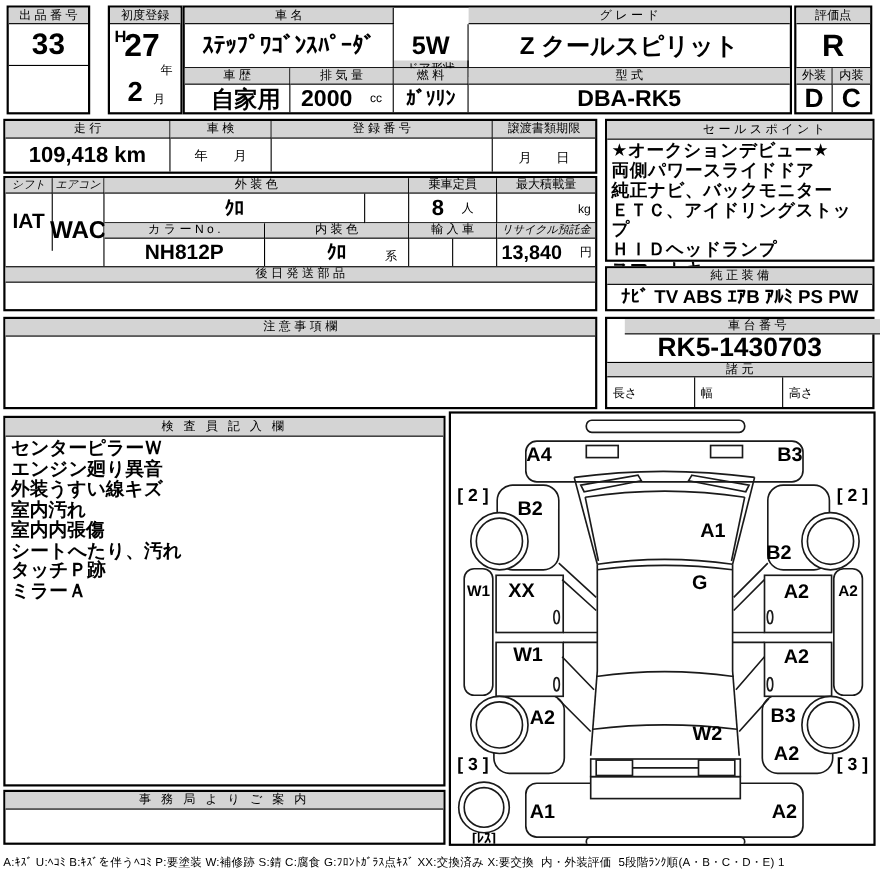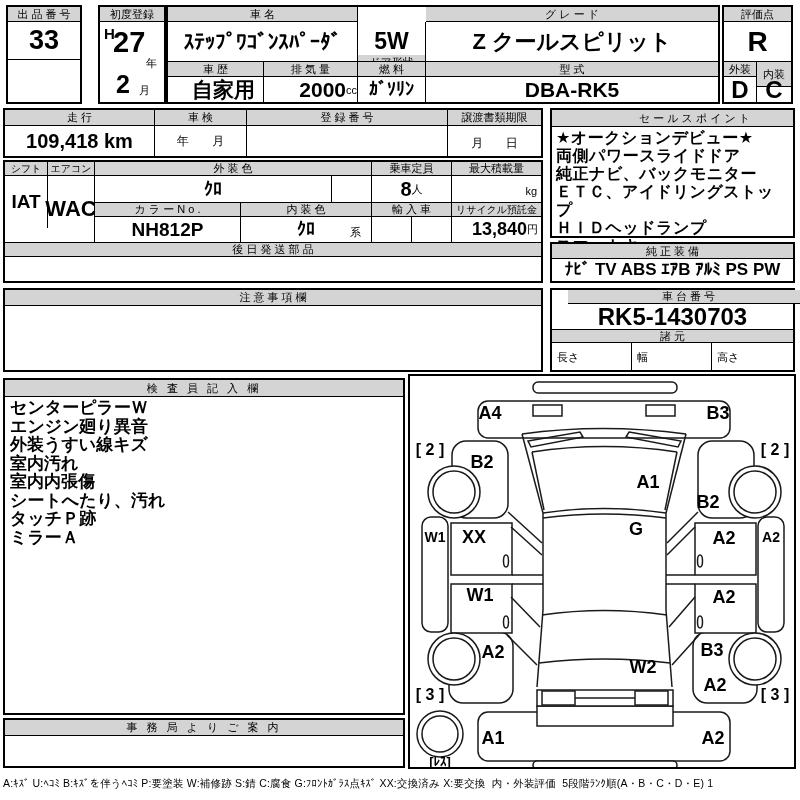--- a/index.html
+++ b/index.html
@@ -7,25 +7,25 @@
     font-family:"Liberation Sans","DejaVu Sans",sans-serif;color:#000;overflow:hidden;}
   .abs{position:absolute;box-sizing:border-box;}
   .box{position:absolute;box-sizing:border-box;border:2px solid #000;background:#fff;}
   .cell{position:absolute;box-sizing:border-box;}
   .gray{background:#d4d4d4;}
   .bR{border-right:1px solid #000;}
   .bB{border-bottom:1px solid #000;}
   .bT{border-top:1px solid #000;}
   .ctr{display:flex;align-items:center;justify-content:center;}
   .hdr{font-size:11px;line-height:1;display:flex;align-items:center;justify-content:center;}
-  .hdr10{font-size:10px;}
+  .hdr10{font-size:10px;font-style:italic;}
   .bold{font-weight:bold;}
   .pre{white-space:pre;}
   .spread{display:flex;align-items:center;justify-content:space-around;font-size:12px;}
-  .unit{font-size:11px;font-weight:normal;margin-left:0;}
+  .unit{font-size:11px;font-weight:normal;margin-left:16px;}
   .salesline{font-size:16px;font-weight:bold;line-height:18px;padding:0 4px;letter-spacing:0.5px;}
   .inspline{font-size:17px;font-weight:bold;line-height:18.5px;}
   svg text{font-family:"Liberation Sans","DejaVu Sans",sans-serif;}
 </style>
 </head>
 <body>
 
 <div id="sheet">
 
   <div class="box" style="left:6px;top:5px;width:76px;height:99px;">
@@ -48,33 +48,33 @@
     <div class="cell gray bB bR hdr" style="left:190px;top:0;width:68px;height:15px;margin-top:48px;">ドア形状</div>
     <div class="cell gray bB hdr" style="left:258px;top:0;width:292px;height:15px;">グ レ ー ド</div>
     <div class="cell bB bR ctr bold" style="left:0;top:15px;width:190px;height:40px;font-size:21px;">ｽﾃｯﾌﾟﾜｺﾞﾝｽﾊﾟｰﾀﾞ</div>
     <div class="cell bB bR ctr bold" style="left:190px;top:15px;width:68px;height:40px;font-size:23px;">5W</div>
     <div class="cell bB ctr bold" style="left:258px;top:15px;width:292px;height:40px;font-size:22px;">Z クールスピリット</div>
     <div class="cell gray bB bR hdr" style="left:0;top:55px;width:96px;height:15px;">車 歴</div>
     <div class="cell gray bB bR hdr" style="left:96px;top:55px;width:94px;height:15px;">排 気 量</div>
     <div class="cell gray bB bR hdr" style="left:190px;top:55px;width:68px;height:15px;">燃 料</div>
     <div class="cell gray bB hdr" style="left:258px;top:55px;width:292px;height:15px;">型 式</div>
     <div class="cell bR ctr bold" style="left:0;top:70px;width:96px;height:25px;font-size:21px;padding-left:16px;">自家用</div>
-    <div class="cell bR ctr" style="left:96px;top:70px;width:94px;height:25px;justify-content:flex-end;">
+    <div class="cell bR ctr" style="left:96px;top:70px;width:94px;height:25px;">
       <span class="bold" style="font-size:21px;">2000</span>
       <span class="unit">cc</span>
     </div>
     <div class="cell bR ctr bold" style="left:190px;top:70px;width:68px;height:25px;font-size:18px;">ｶﾞｿﾘﾝ</div>
     <div class="cell ctr bold" style="left:258px;top:70px;width:292px;height:25px;font-size:21px;">DBA-RK5</div>
   </div>
 
   <div class="box" style="left:722px;top:5px;width:71px;height:99px;">
     <div class="cell gray bB hdr" style="left:0;top:0;width:100%;height:15px;">評価点</div>
     <div class="cell bB ctr bold" style="left:0;top:15px;width:100%;height:40px;font-size:28px;">R</div>
     <div class="cell gray bB bR hdr" style="left:0;top:55px;width:33px;height:15px;">外装</div>
-    <div class="cell gray bB hdr" style="left:33px;top:55px;width:34px;height:25px;">内装</div>
+    <div class="cell gray bB hdr" style="left:33px;top:55px;width:34px;height:15px;">内装</div>
     <div class="cell bR ctr bold" style="left:0;top:70px;width:33px;height:25px;font-size:24px;">D</div>
     <div class="cell ctr bold" style="left:33px;top:70px;width:34px;height:25px;font-size:24px;">C</div>
   </div>
 
   <div class="box" style="left:3px;top:108px;width:540px;height:50px;">
     <div class="cell gray bB bR hdr" style="left:0;top:0;width:150px;height:16px;">走 行</div>
     <div class="cell gray bB bR hdr" style="left:150px;top:0;width:92px;height:16px;">車 検</div>
     <div class="cell gray bB bR hdr" style="left:242px;top:0;width:201px;height:16px;">登 録 番 号</div>
     <div class="cell gray bB hdr" style="left:443px;top:0;width:93px;height:16px;">譲渡書類期限</div>
     <div class="cell bR ctr bold" style="left:0;top:16px;width:150px;height:30px;font-size:20px;">109,418 km</div>

